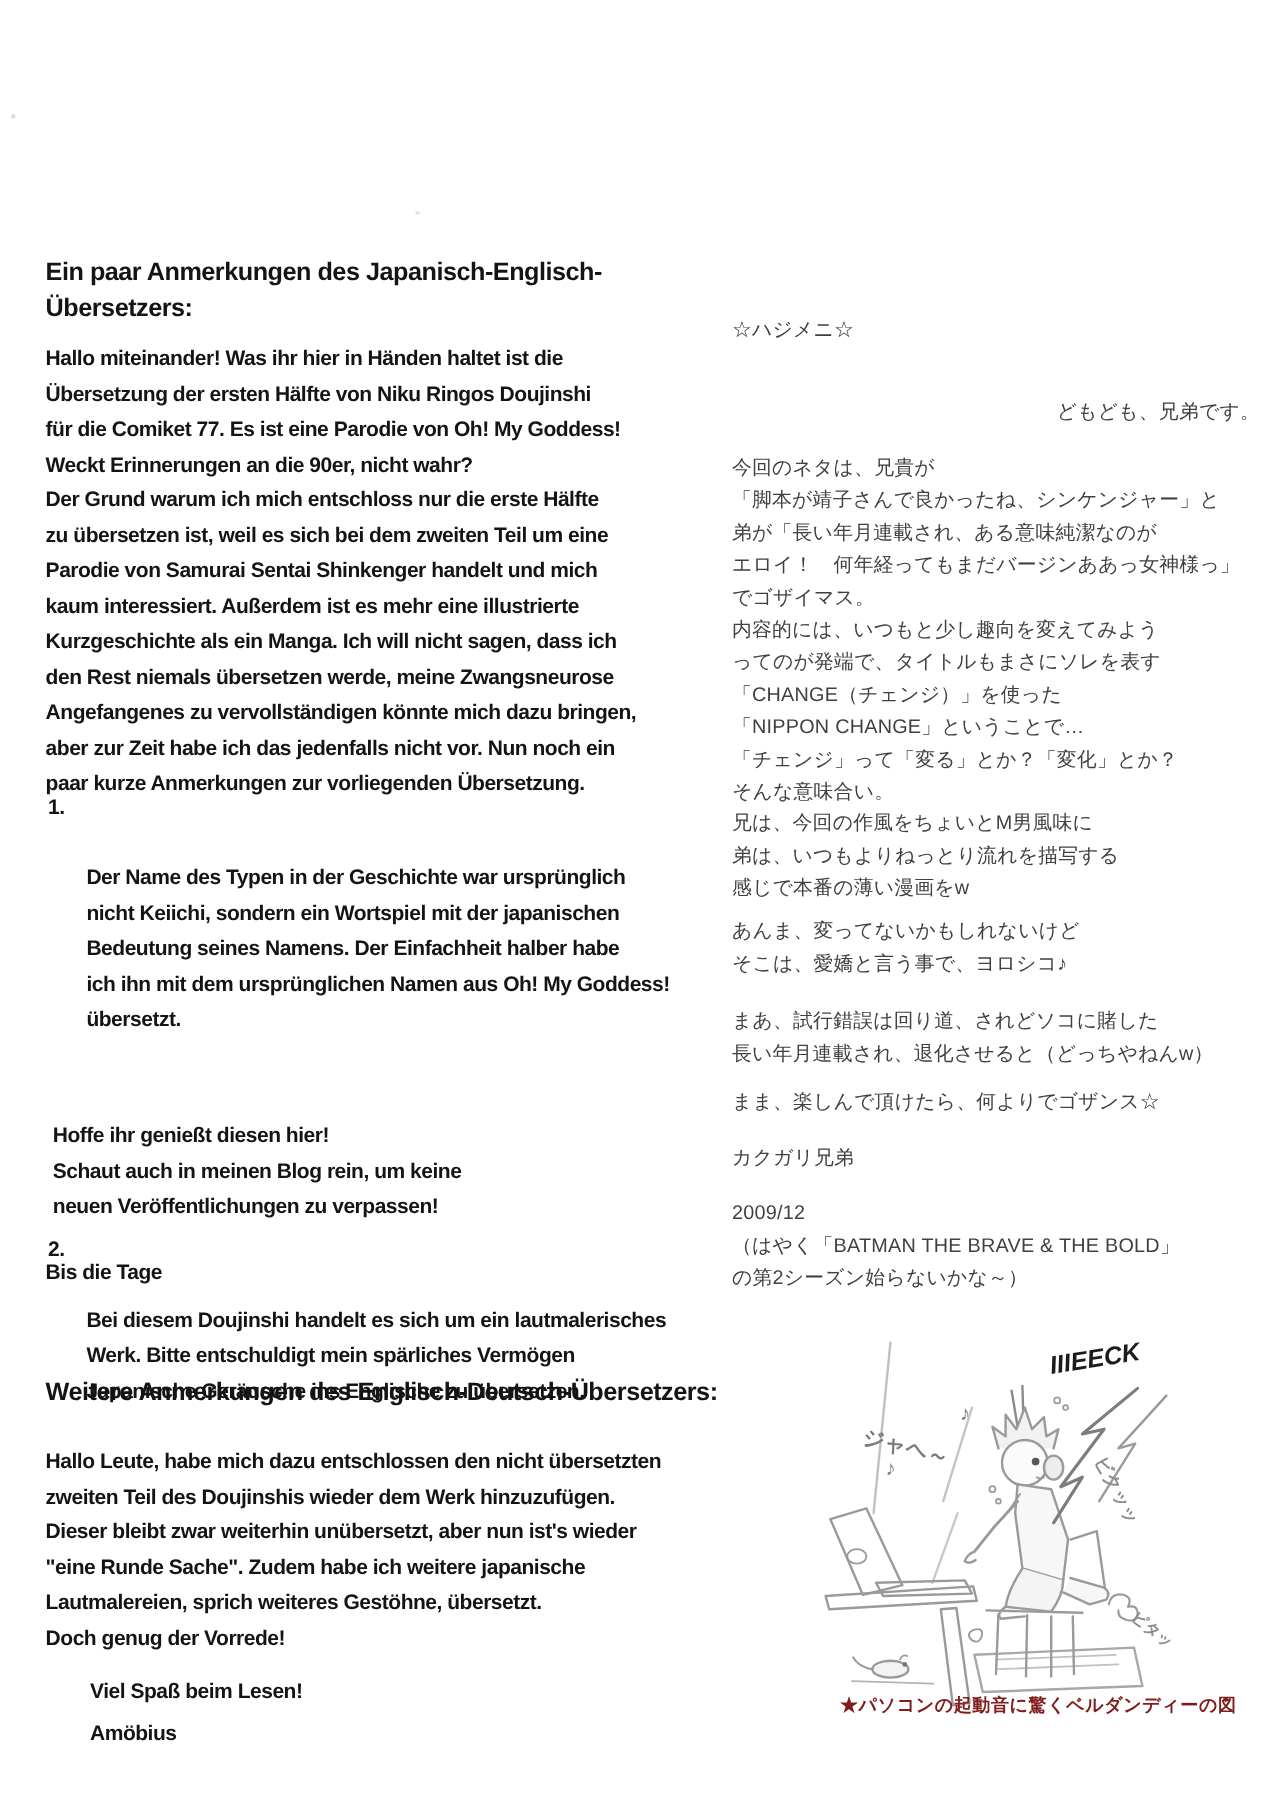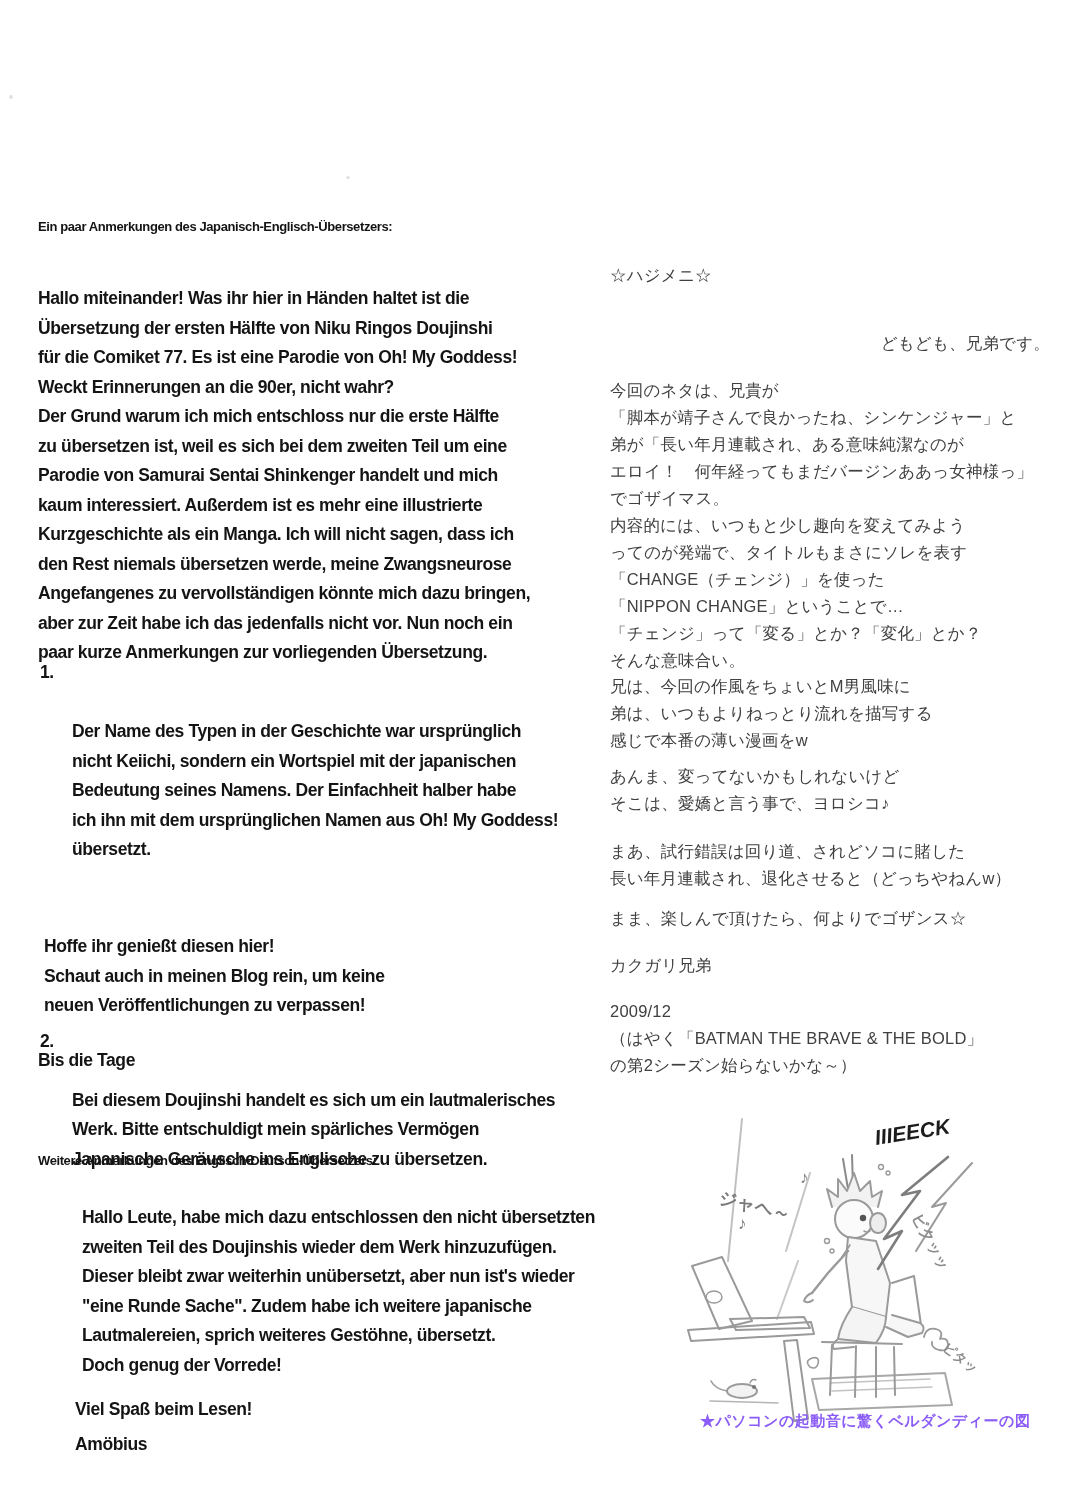--- a/index.html
+++ b/index.html
@@ -16,35 +16,35 @@
   
   .de{
     font-family:"Liberation Sans", sans-serif;
     font-weight:700;
     font-size:17.5px;
     line-height:29.5px;
     letter-spacing:-0.4px;
     color:#141414;
     width:570px;
   }
-  .de.heading{font-size:13px;}
+  .de.heading{font-size:21px;}
   .de-list{padding-left:34px;position:relative;}
   .de-list .num{position:absolute;left:2px;top:0;}
   
   .jp{
     font-size:16.5px;
     line-height:27px;
     color:#404040;
     width:440px;
     letter-spacing:0.2px;
   }
   .caption{
     font-size:15px;
     font-weight:700;
-    color:#8b5cf6;
+    color:#7f1d1d;
     letter-spacing:0.5px;
   }
   .two-line{line-height:35px;margin-left:37px;}
   .speck{position:absolute;background:#bdbdbd;border-radius:50%;opacity:.45;}
   svg text{font-family:"Liberation Sans", sans-serif;}
 </style>
 </head>
 <body>
 
 <div class="page">
@@ -85,21 +85,21 @@
   </div>
 
   <div class="blk de" style="left:44px;top:932px;">Hoffe ihr genießt diesen hier!
 Schaut auch in meinen Blog rein, um keine
 neuen Veröffentlichungen zu verpassen!</div>
 
   <div class="blk de" style="left:38px;top:1046px;">Bis die Tage</div>
 
   <div class="blk de heading" style="left:38px;top:1146px;">Weitere Anmerkungen des Englisch-Deutsch-Übersetzers:</div>
 
-  <div class="blk de" style="left:38px;top:1203px;margin-left:44px;">Hallo Leute, habe mich dazu entschlossen den nicht übersetzten
+  <div class="blk de" style="left:38px;top:1203px;">Hallo Leute, habe mich dazu entschlossen den nicht übersetzten
 zweiten Teil des Doujinshis wieder dem Werk hinzuzufügen.
 Dieser bleibt zwar weiterhin unübersetzt, aber nun ist's wieder
 "eine Runde Sache". Zudem habe ich weitere japanische
 Lautmalereien, sprich weiteres Gestöhne, übersetzt.
 Doch genug der Vorrede!</div>
 
   <div class="blk de two-line" style="left:38px;top:1392px;">Viel Spaß beim Lesen!
 Amöbius</div>
 
   <div class="blk jp" style="left:610px;top:262px;">☆ハジメニ☆</div>

